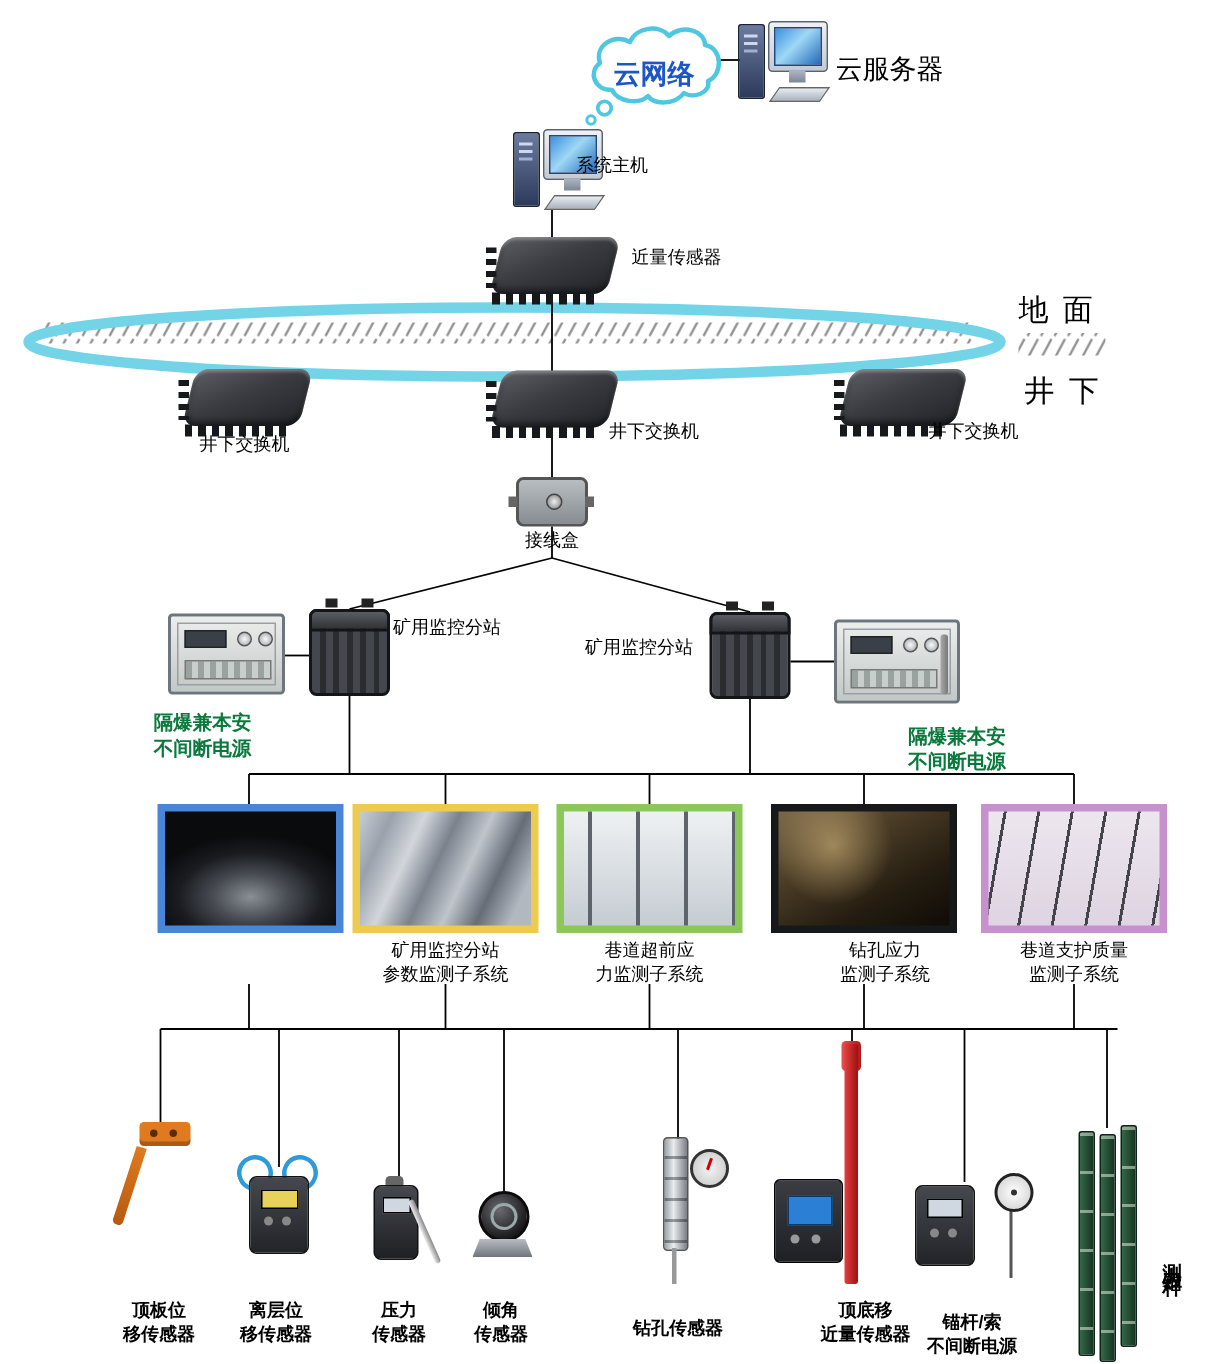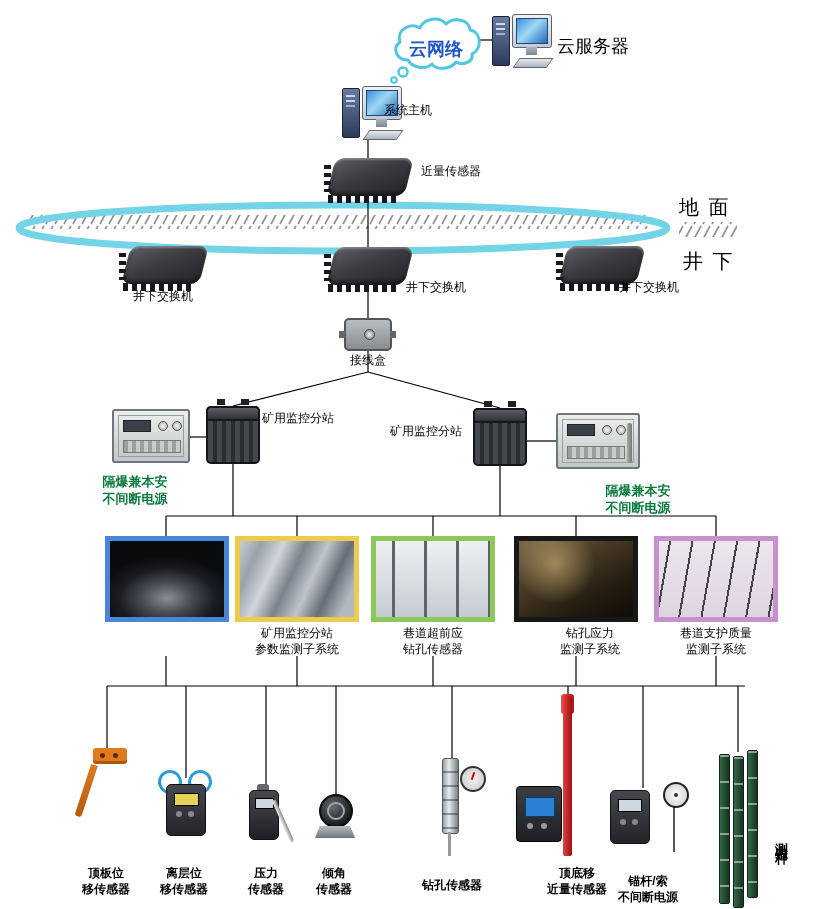--- a/index.html
+++ b/index.html
@@ -227,21 +227,21 @@
   <div class="subsys f2" style="left:235px">
     <div class="subsys-img img2"></div>
   </div>
   <div class="lbl c ml" style="left:227px;top:626px;width:140px">矿用监控分站
 参数监测子系统</div>
 
   <div class="subsys f3" style="left:371px">
     <div class="subsys-img img3"></div>
   </div>
   <div class="lbl c ml" style="left:363px;top:626px;width:140px">巷道超前应
-钻孔传感器</div>
+力监测子系统</div>
 
   <div class="subsys f4" style="left:514px">
     <div class="subsys-img img4"></div>
   </div>
   <div class="lbl c ml" style="left:520px;top:626px;width:140px">钻孔应力
 监测子系统</div>
 
   <div class="subsys f5" style="left:654px">
     <div class="subsys-img img5"></div>
   </div>

